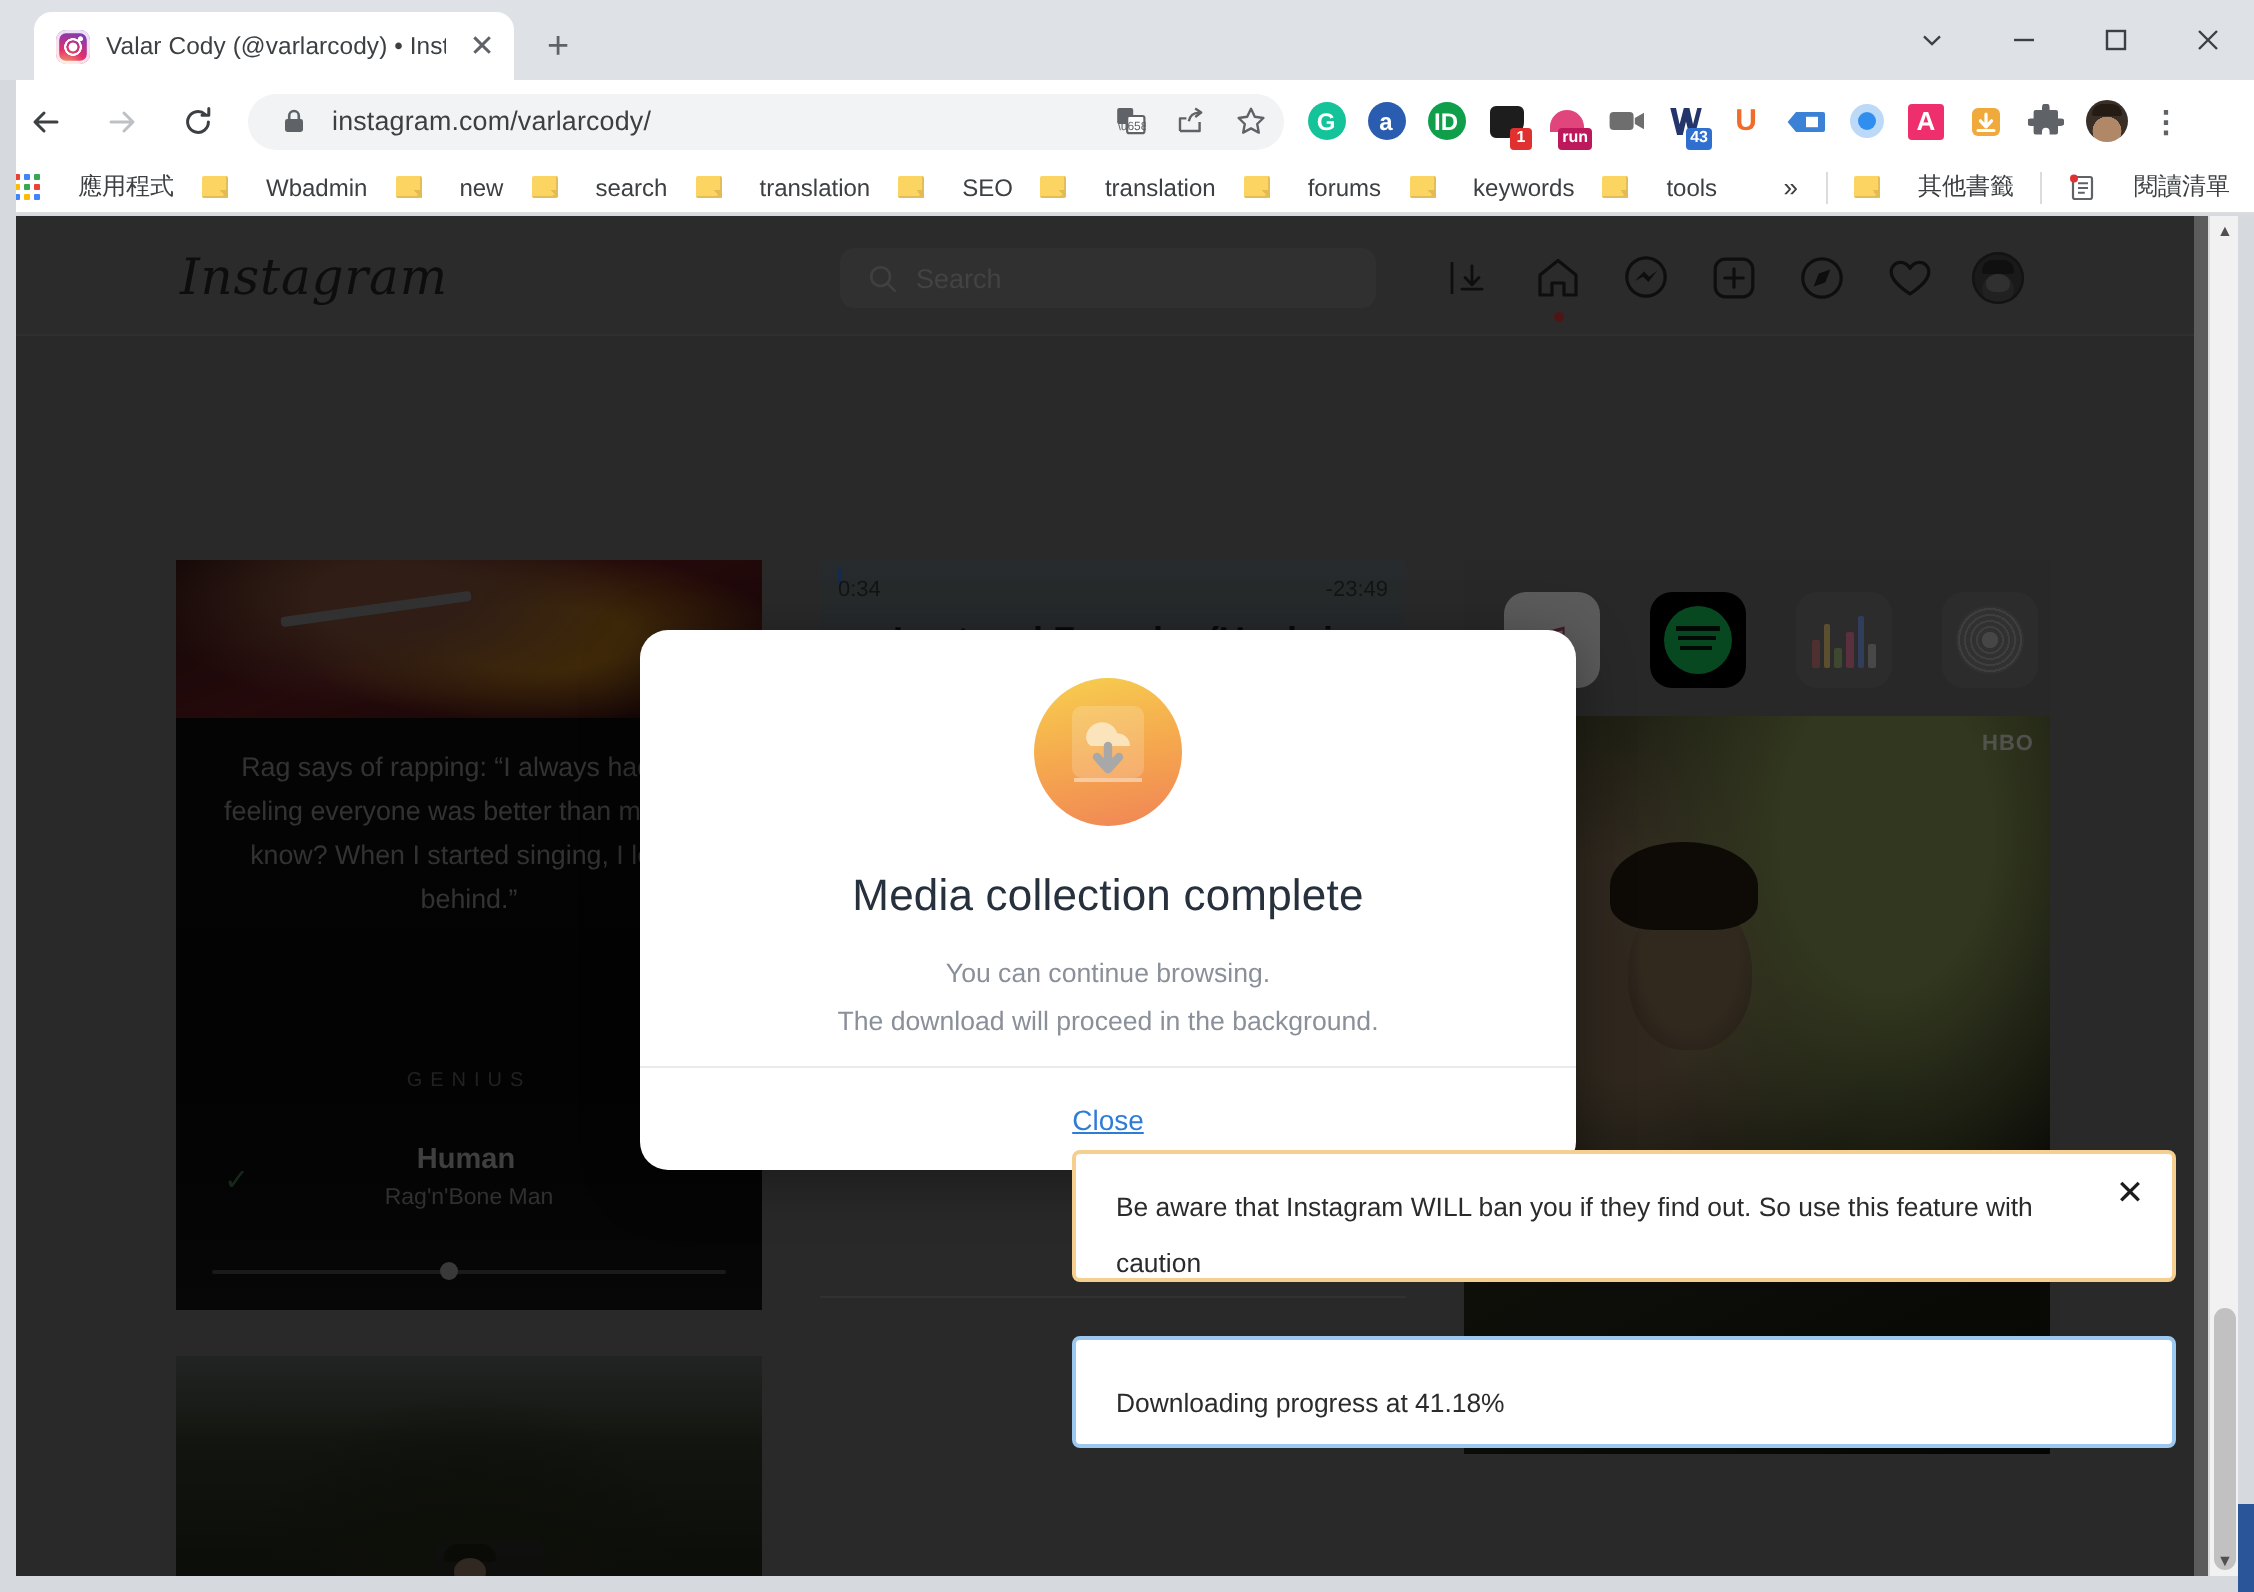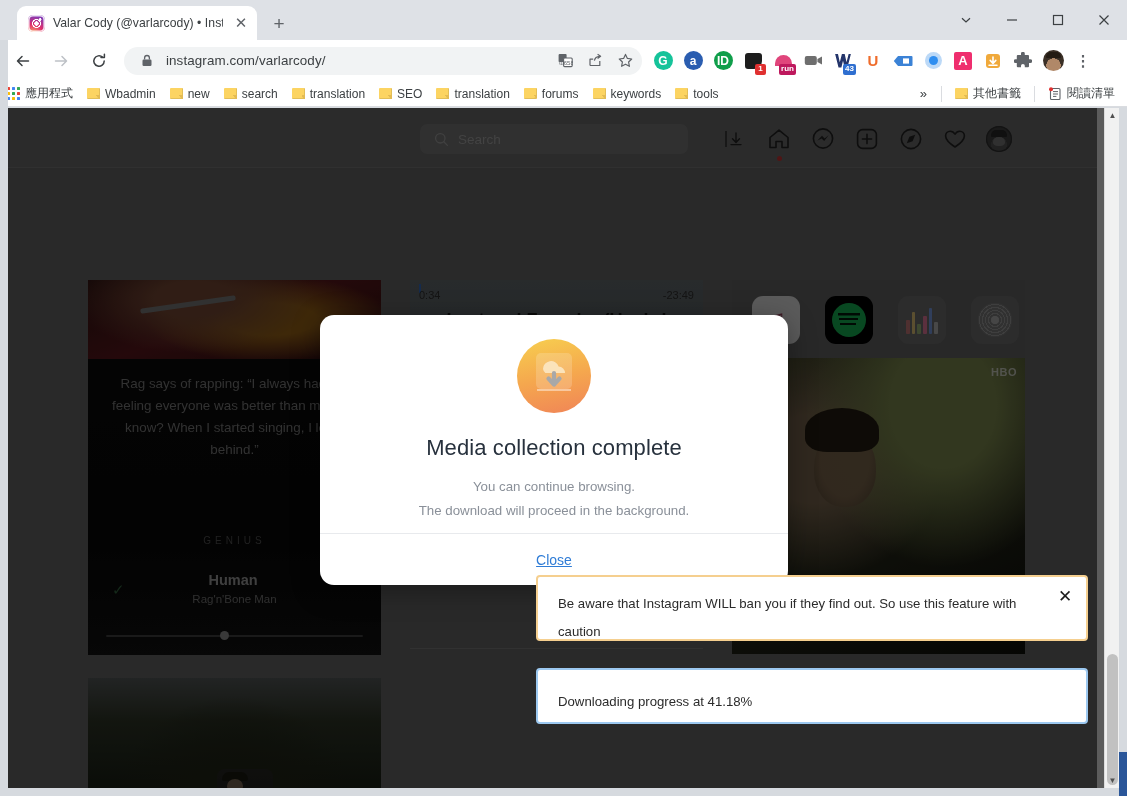--- a/index.html
+++ b/index.html
@@ -78,21 +78,21 @@
   .ext-strip { display: flex; align-items: center; margin-left: 6px; gap: 0px; }
   .ext { width: 30px; height: 30px; position: relative; display: flex;
     align-items: center; justify-content: center; flex: 0 0 auto; }
 
   
   .bookmarks {
     position: absolute; left: 0; top: 81px; width: 1127px; height: 26px;
     background: #ffffff; display: flex; align-items: center;
     border-bottom: 1px solid #dadce0;
   }
-  .bm { display: flex; align-items: center; gap: 5px; padding: 0 7px;
+  .bm { display: flex; align-items: center; gap: 19px; padding: 0 7px;
     height: 22px; font-size: 12px; color: #3c4043; white-space: nowrap; }
   .bm-folder {
     width: 13px; height: 11px; flex: 0 0 auto; border-radius: 1px;
     background: #fcd462;
     box-shadow: inset -3px -3px 0 -2px rgba(0,0,0,.10);
     position: relative;
   }
   .bm-folder::after {
     content:""; position:absolute; right:0; bottom:0; width:4px; height:4px;
     background: linear-gradient(225deg, #e3bb54 50%, transparent 50%);
@@ -240,21 +240,21 @@
   .app-eq span { width:5px; display:block; border-radius:1px; }
   .app-vinyl { background: #636363; display:flex; align-items:center; justify-content:center; }
   .app-vinyl i { width:34px; height:34px; border-radius:50%;
     background: repeating-radial-gradient(circle, #8a8a8a 0 1px, #6e6e6e 1px 3px);
     position:relative; display:block; }
   .app-vinyl i::after{content:"";position:absolute;left:13px;top:13px;width:8px;height:8px;
     border-radius:50%;background:#9c9c9c;}
   .app-half { width:48px; height:22px; border-radius:11px 11px 0 0; flex:0 0 auto; }
 
   .got {
-    position: absolute; left: 724px; top: 190px; width: 293px; height: 296px;
+    position: absolute; left: 724px; top: 190px; width: 293px; height: 369px;
     background:
       radial-gradient(ellipse at 72% 16%, #6f7a45 0 18%, rgba(0,0,0,0) 46%),
       radial-gradient(ellipse at 28% 34%, #6b5a45 0 16%, rgba(0,0,0,0) 44%),
       linear-gradient(155deg, #3c4226 0%, #2a2c1c 40%, #171810 78%, #0d0e08 100%);
   }
   .got .hbo { position:absolute; right:8px; top:8px; font-size:11px; font-weight:bold;
     color:#cfcfcf; letter-spacing:.5px; opacity:.75; }
   .got .face { position:absolute; left:28%; top:24%; width:62px; height:78px;
     border-radius:50% 50% 45% 45%; background:
       radial-gradient(ellipse at 50% 40%, #6e5a43 0 55%, #4a3c2c 100%); opacity:.9; }
@@ -552,20 +552,21 @@
             <circle cx="3" cy="2.2" r="2" fill="#e03030"></circle>
           </svg>
       </span>
       <span>閱讀清單</span>
     </div>
   </div>
 
   <div class="viewport">
 
     <div class="ig-header">
+      <div class="ig-logo">Instagram</div>
       <div class="ig-search">
         <svg width="15" height="15" viewBox="0 0 15 15">
             <circle cx="6.3" cy="6.3" r="4.7" fill="none" stroke="#8f8f8f" stroke-width="1.3"></circle>
             <path d="M9.8 9.8 L13.4 13.4" stroke="#8f8f8f" stroke-width="1.3" stroke-linecap="round"></path>
           </svg>
         <span class="ig-search-text">Search</span>
       </div>
 
       <div class="ig-nav">
         <div class="ig-nav-item">

